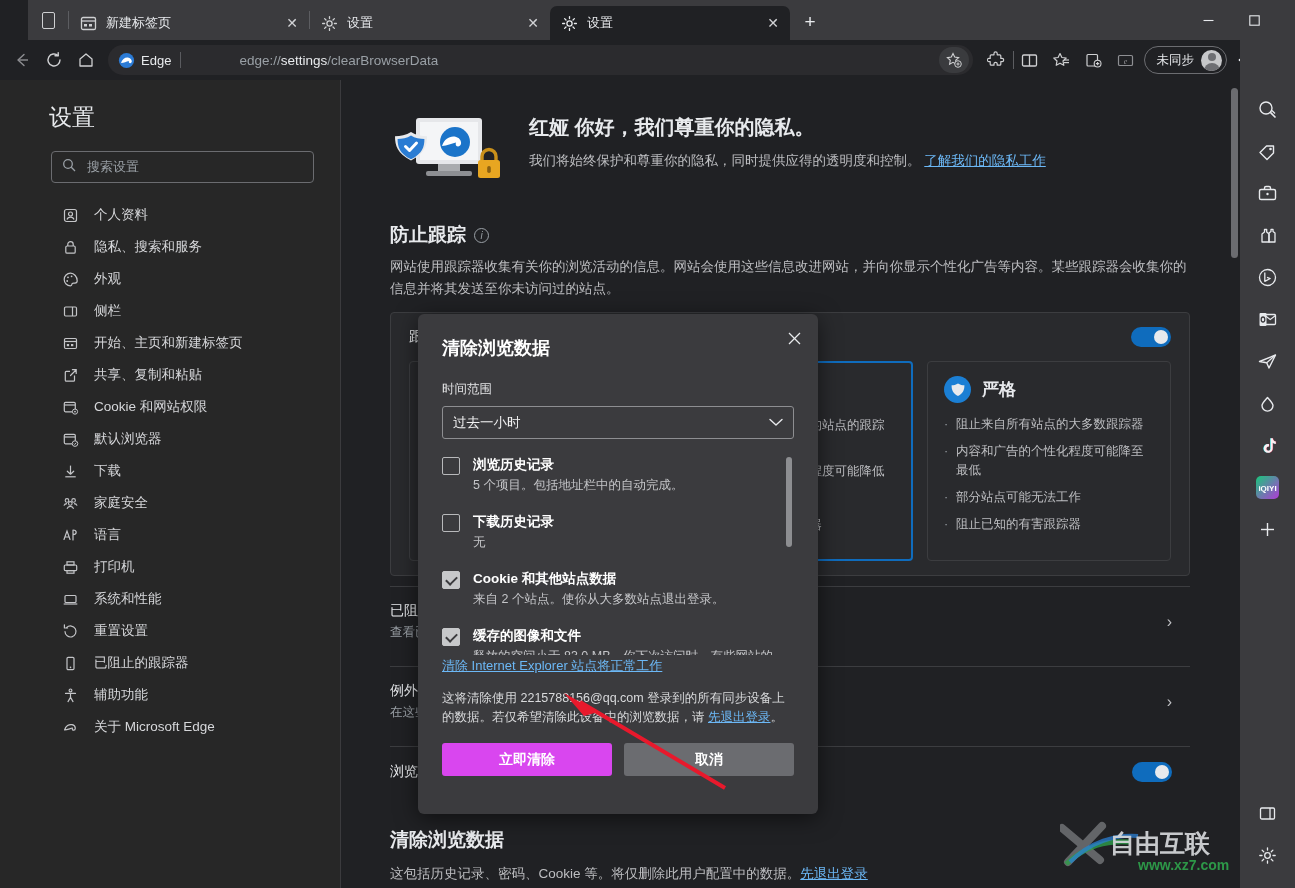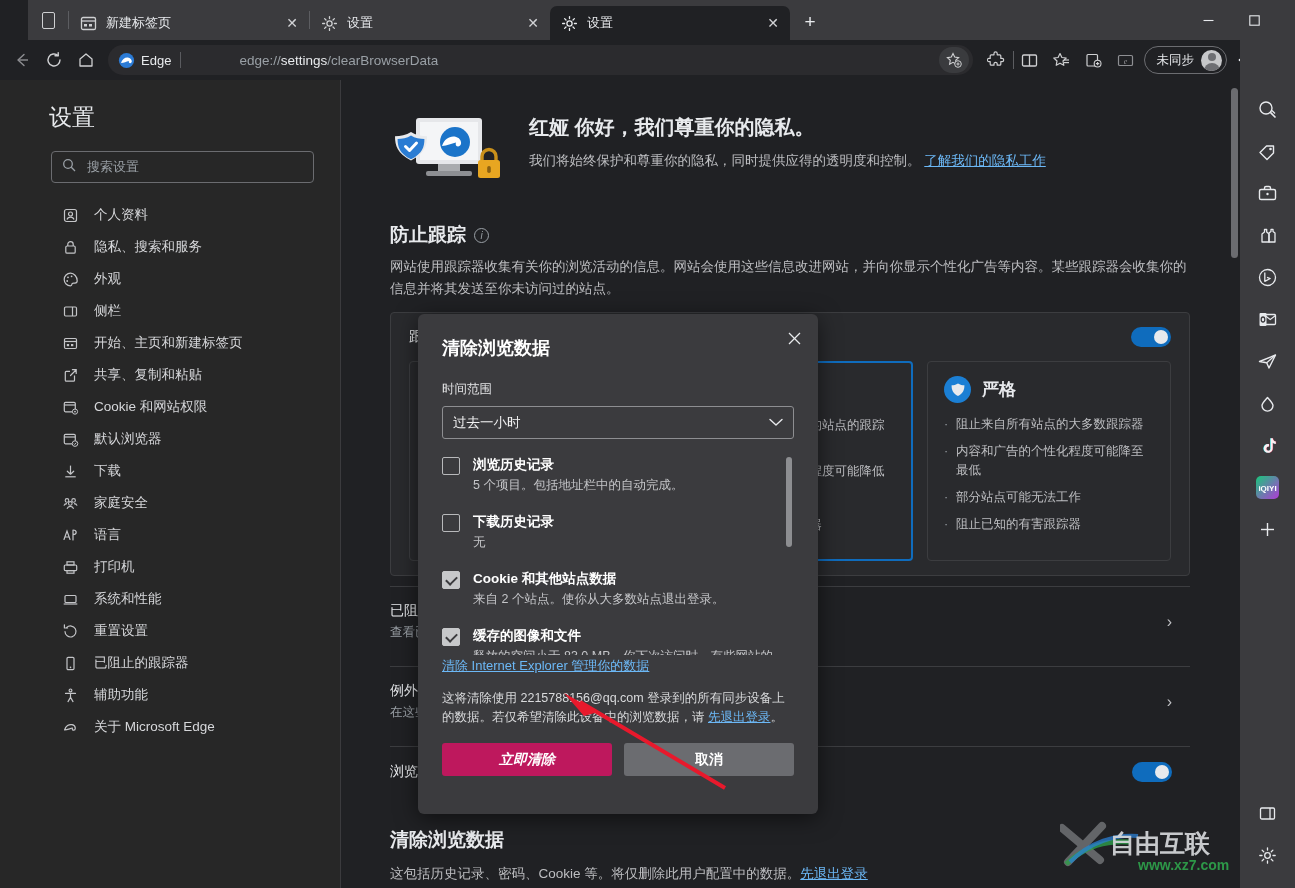--- a/index.html
+++ b/index.html
@@ -212,21 +212,21 @@
   }
   .ck-txt .t { color: #fff; font-size: 13.5px; font-weight: 700; }
   .ck-txt .s { color: #c4c5c8; font-size: 12.5px; margin-top: 3px; line-height: 17px; }
   .dlg-link { color: #6cb8f6; text-decoration: underline; font-size: 13px; display: block; margin-top: 2px; }
   .dlg-note { color: #d9dadc; font-size: 12.5px; line-height: 19px; margin-top: 14px; }
   .dlg-actions { display: flex; gap: 12px; margin-top: 16px; }
   .btn {
     flex: 1; height: 33px; border-radius: 3px; display: flex; align-items: center;
     justify-content: center; font-size: 14px; font-weight: 700;
   }
-  .btn.primary { background: #be185d; color: #fff; font-style: italic; }
+  .btn.primary { background: #d946ef; color: #fff; }
   .btn.secondary { background: #6b6c70; color: #fff; }
 
   
   .arrow { position: absolute; left: 540px; top: 600px; pointer-events: none; }
 
   
   .watermark {
     position: absolute; right: 60px; bottom: 8px; width: 175px; height: 62px; pointer-events: none;
   }
 </style>
@@ -741,21 +741,21 @@
 
       <div class="ck-row">
         <span class="ck checked"></span>
         <span class="ck-txt">
           <span class="t">缓存的图像和文件</span>
           <span class="s" style="display:block">释放的空间小于 83.0 MB。你下次访问时，有些网站的加</span>
         </span>
       </div>
     </div>
 
-    <a class="dlg-link">清除 Internet Explorer 管理你的数据</a>
+    <a class="dlg-link">清除 Internet Explorer 站点将正常工作</a>
 
     <div class="dlg-note"><span>这将清除使用 2215788156@qq.com 登录到的所有同步设备上的数据。若仅希望清除此设备中的浏览数据，请 </span><span class="link">先退出登录</span><span>。</span></div>
 
     <div class="dlg-actions">
       <div class="btn primary">立即清除</div>
       <div class="btn secondary">取消</div>
     </div>
   </div>
 
   <div class="arrow">

